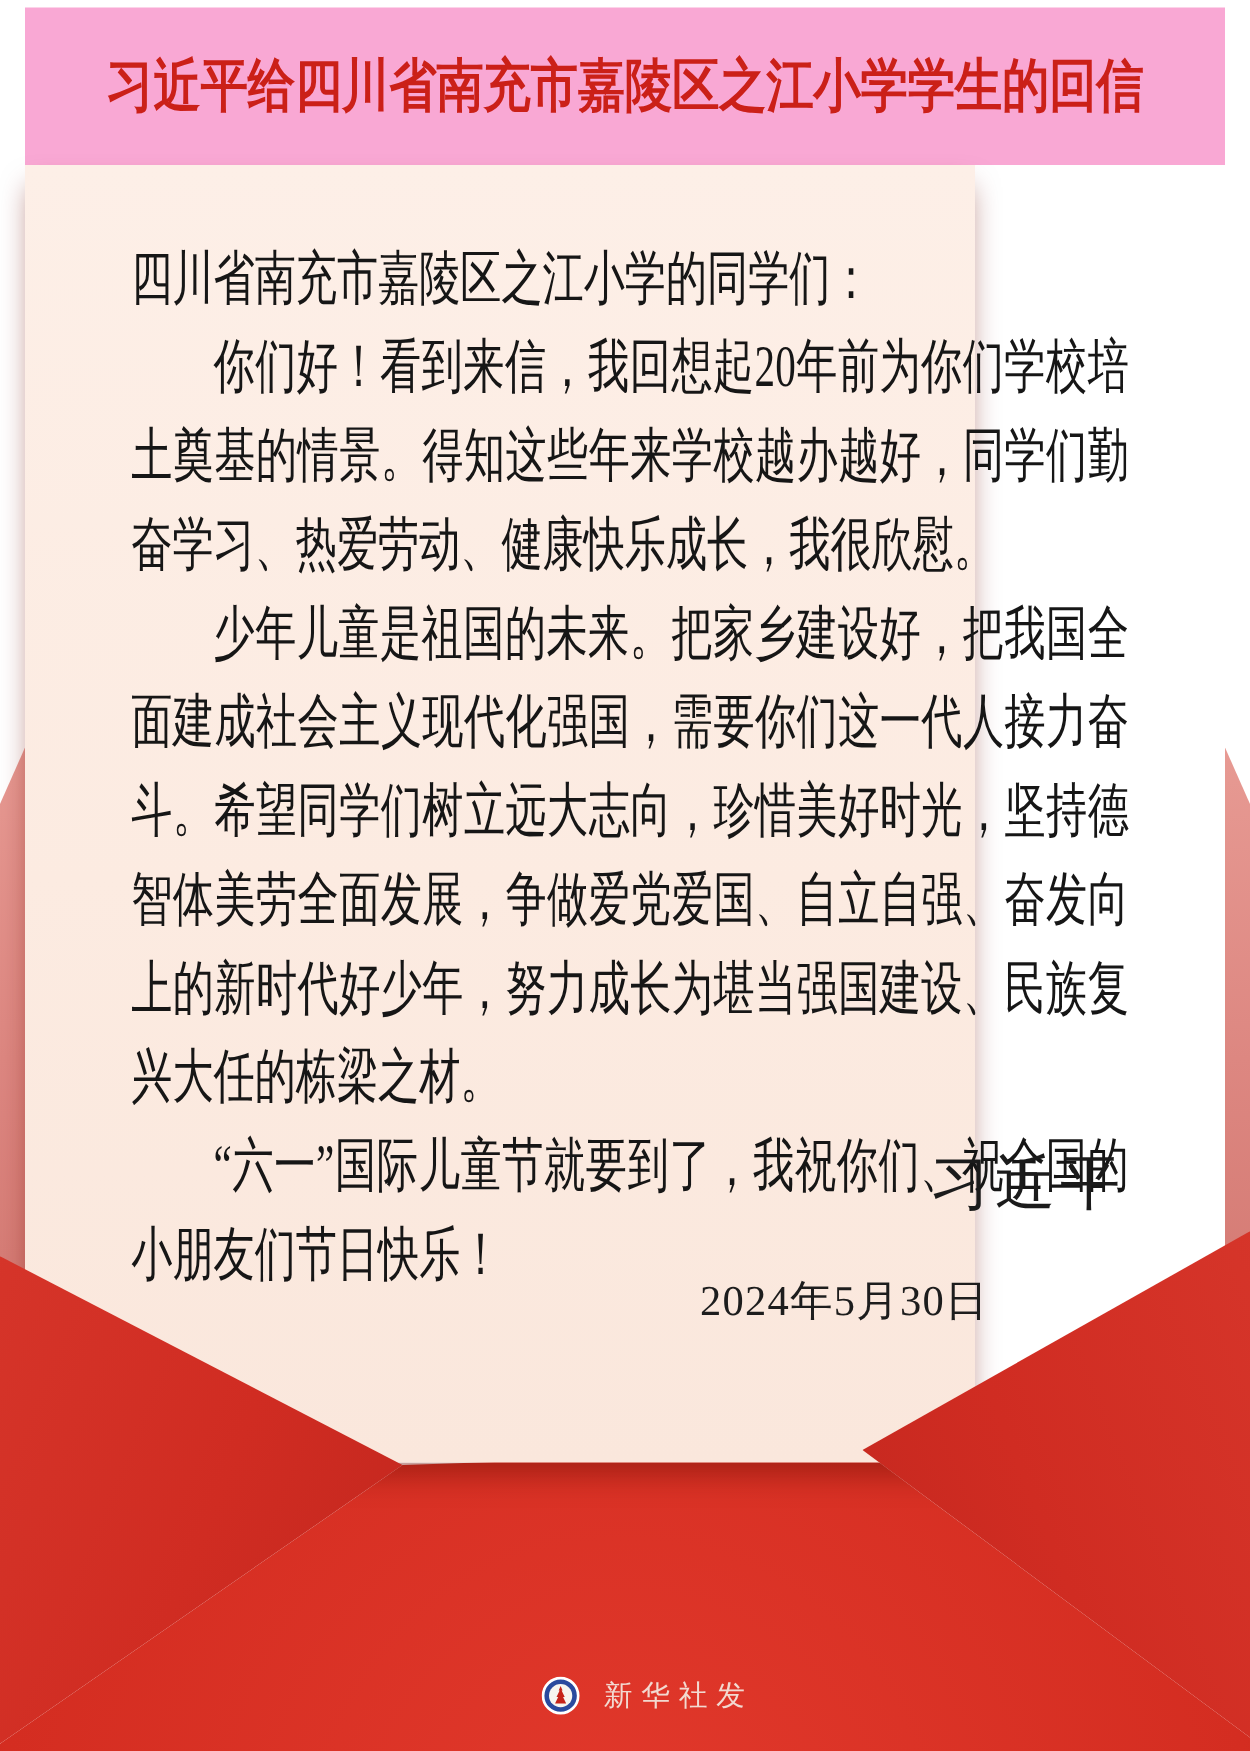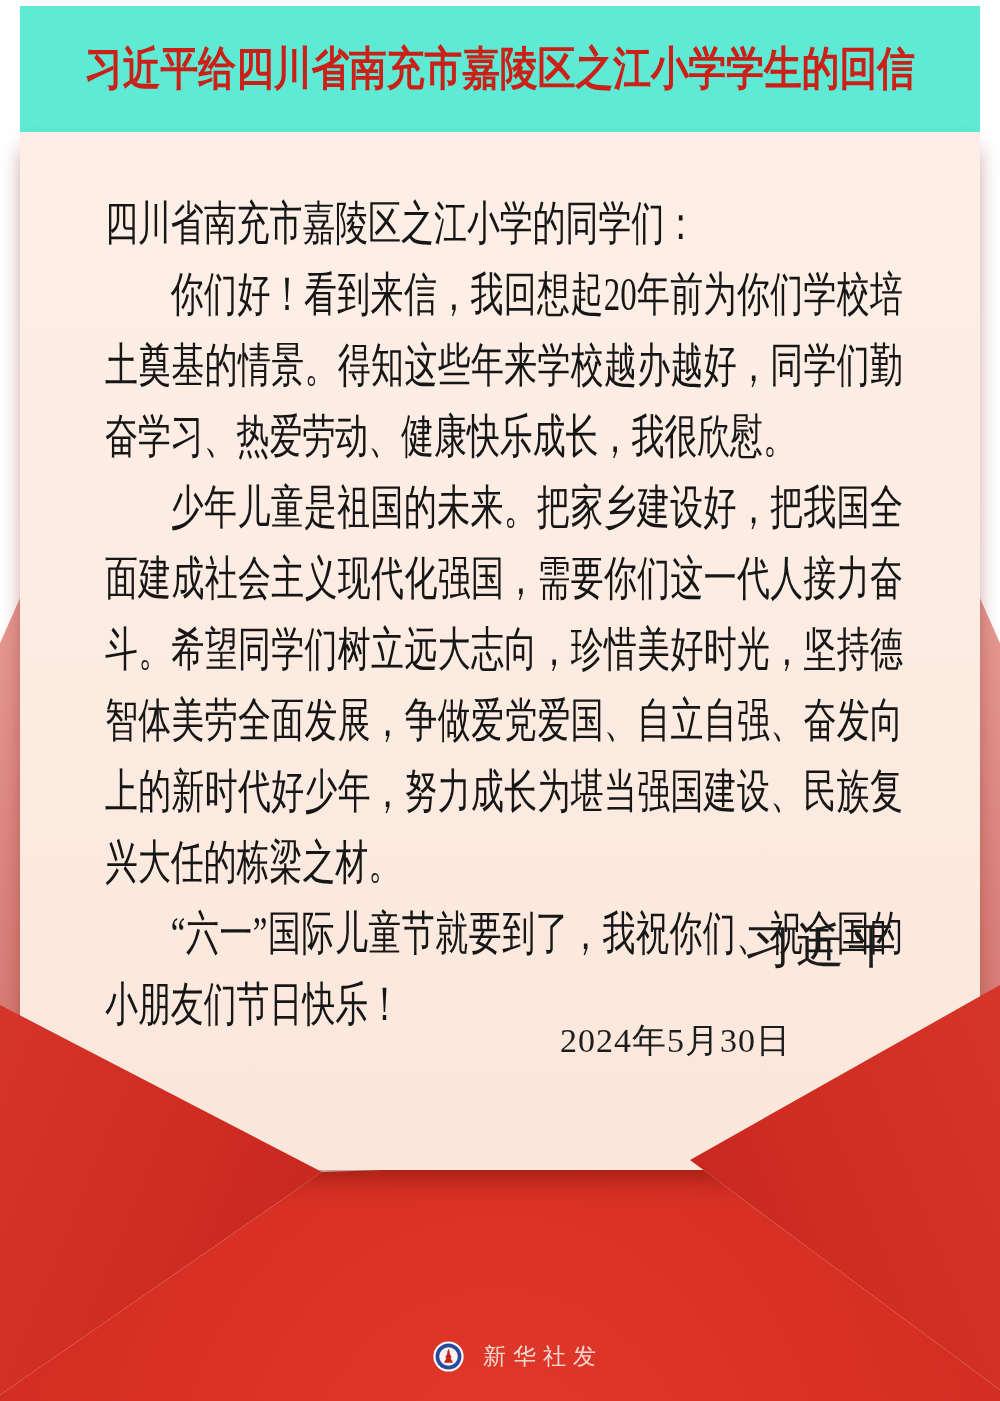--- a/index.html
+++ b/index.html
@@ -5,21 +5,21 @@
   html,body { margin:0; padding:0; background:#ffffff; }
   .page {
     position:relative; width:1000px; height:1401px;
     background:#ffffff; overflow:hidden;
     font-family:"Liberation Serif","DejaVu Serif",serif;
   }
 
   
   .banner {
     position:absolute; left:20px; top:6px; width:960px; height:126px;
-    background:#5eead4;
+    background:#f9a8d4;
     display:flex; align-items:center; justify-content:center;
     z-index:3;
   }
   .banner-title {
     white-space:nowrap;
     font-size:46px; font-weight:bold; color:#cb2018;
     transform:scaleX(0.82); transform-origin:center center;
     letter-spacing:0px;
   }
 
@@ -53,21 +53,21 @@
   }
   .flap-right {
     z-index:5;
     background:linear-gradient(248deg, #de4235 0%, #d02c22 42%, #b3211a 72%, #a41b13 100%);
     clip-path:polygon(1000px 985px, 690px 1160px, 1000px 1390px);
     filter:drop-shadow(-7px 6px 9px rgba(90,5,0,0.55));
   }
 
   
   .paper {
-    position:absolute; left:20px; top:132px; width:960px; height:1038px;
+    position:absolute; left:20px; top:132px; width:760px; height:1038px;
     background:linear-gradient(180deg,#fdefe7 0%, #fcebe1 55%, #fae7dc 100%);
     border-radius:0 0 26px 26px;
     box-shadow:0 14px 22px -4px rgba(115,15,5,0.5);
     z-index:3;
   }
   .letter-body {
     position:absolute; left:85px; top:56px; width:1140px;
     transform:scaleX(0.70); transform-origin:top left;
     font-size:47px; line-height:71px; color:#161616;
     text-align:justify; text-justify:inter-ideograph;

